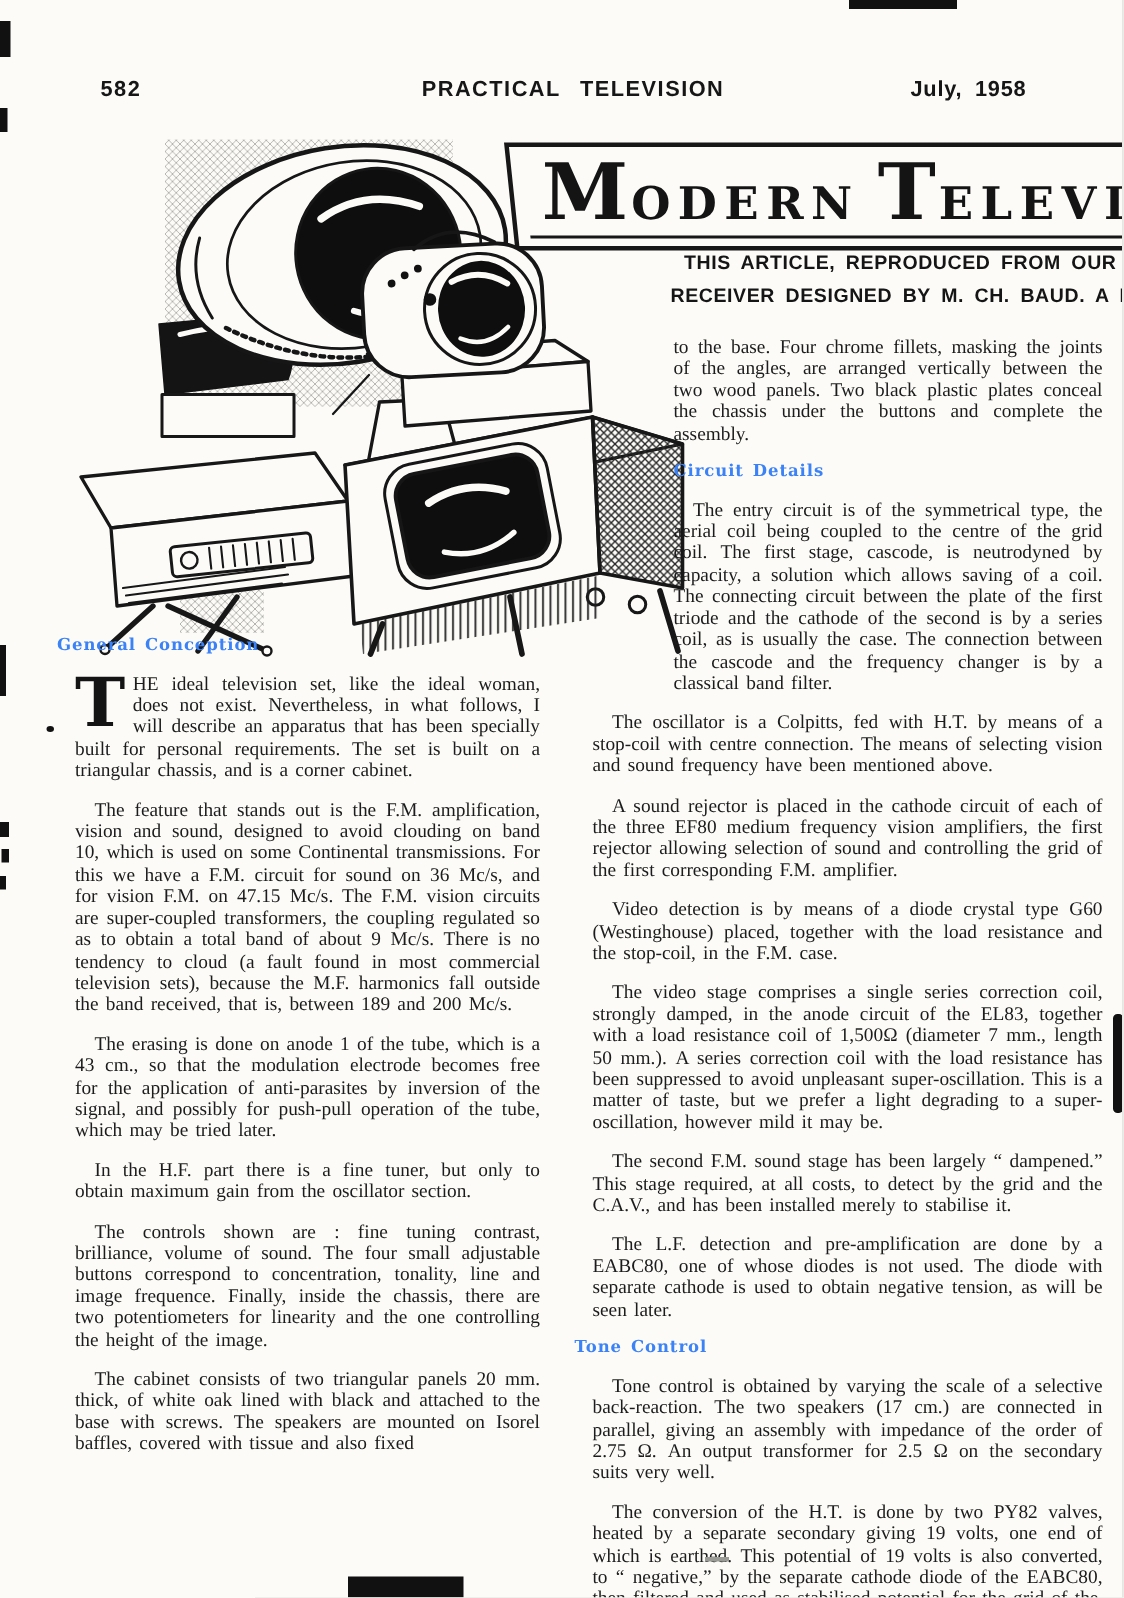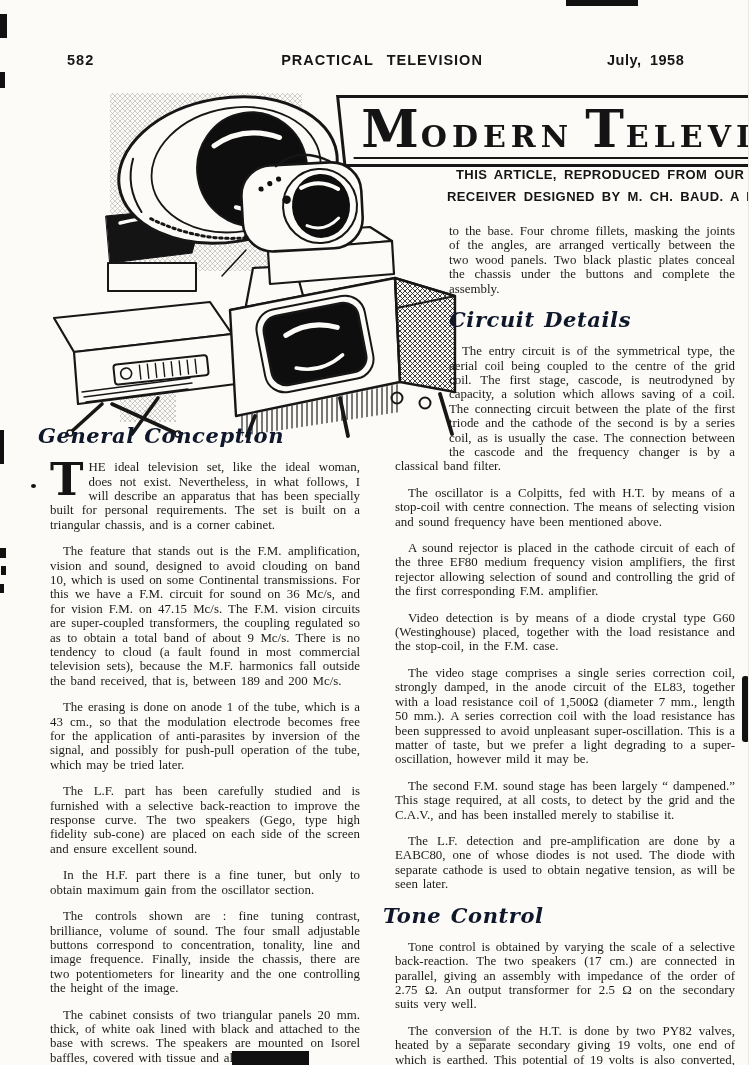--- a/index.html
+++ b/index.html
@@ -28,22 +28,22 @@
                    letter-spacing:.4px;word-spacing:3px;white-space:nowrap;color:#151515;}
 
   
   .col{position:absolute;font-size:12.9px;line-height:14.4px;text-align:justify;
        word-spacing:1.6px;color:#1c1c1c;}
   .col p{margin:12px;text-indent:13px;}
   .col p.cont{text-indent:0;}
   .col-left{left:38px;top:424px;width:334px;}
   .col-right{left:383px;top:212px;width:364px;}
   .wrap-spacer{float:left;width:66px;height:246px;}
-  h3.sec{font-family:"DejaVu Serif",serif;font-style:italic;font-weight:700;font-size:21px;
-         line-height:1.15;letter-spacing:.6px;margin:8px 0 3px;text-indent:0;text-align:left;color:#0f172a;}
+  h3.sec{font-family:"DejaVu Serif",serif;font-weight:700;font-size:11px;
+         line-height:1.15;letter-spacing:.6px;margin:8px 0 3px;text-indent:0;text-align:left;color:#3b82f6;}
   .col-left h3.sec{margin:0 0 4px;}
   .dropcap{float:left;font-family:"DejaVu Serif",serif;font-weight:700;
            font-size:45px;line-height:36px;padding:2px 5px 0 0;color:#141414;}
 
   
   .illo{position:absolute;left:40px;top:86px;width:420px;height:352px;}
 
   
   .art{position:absolute;background:#111;}
 </style>
@@ -143,21 +143,20 @@
       <polygon points="200,330 358,298 360,326 202,350" fill="url(#vlines)" opacity=".92"></polygon>
       <path d="M215,330 L207,350 M300,312 L308,350 M400,308 L412,348" stroke="#171717" stroke-width="3.8" fill="none"></path>
     </g>
   </svg>
 
   <div class="col col-left">
     <h3 class="sec">General Conception</h3>
     <p class="cont"><span class="dropcap">T</span><span>HE ideal television set, like the ideal woman, does not exist.  Nevertheless, in what follows, I will describe an apparatus that has been specially built for personal requirements.  The set is built on a triangular chassis, and is a corner cabinet.</span></p>
     <p>The feature that stands out is the F.M. amplification, vision and sound, designed to avoid clouding on band 10, which is used on some Continental transmissions.  For this we have a F.M. circuit for sound on 36 Mc/s, and for vision F.M. on 47.15 Mc/s.  The F.M. vision circuits are super-coupled transformers, the coupling regulated so as to obtain a total band of about 9 Mc/s.  There is no tendency to cloud (a fault found in most commercial television sets), because the M.F. harmonics fall outside the band received, that is, between 189 and 200 Mc/s.</p>
     <p>The erasing is done on anode 1 of the tube, which is a 43 cm., so that the modulation electrode becomes free for the application of anti-parasites by inversion of the signal, and possibly for push-pull operation of the tube, which may be tried later.</p>
-    <p>The L.F. part has been carefully studied and is furnished with a selective back-reaction to improve the response curve.  The two speakers (Gego, type high fidelity sub-cone) are placed on each side of the screen and ensure excellent sound.</p>
     <p>In the H.F. part there is a fine tuner, but only to obtain maximum gain from the oscillator section.</p>
     <p>The controls shown are :  fine tuning contrast, brilliance, volume of sound.  The four small adjustable buttons correspond to concentration, tonality, line and image frequence.  Finally, inside the chassis, there are two potentiometers for linearity and the one controlling the height of the image.</p>
     <p>The cabinet consists of two triangular panels 20 mm. thick, of white oak lined with black and attached to the base with screws.  The speakers are mounted on Isorel baffles, covered with tissue and also fixed</p>
   </div>
 
   <div class="col col-right">
     <div class="wrap-spacer"></div>
     <p class="cont">to the base.  Four chrome fillets, masking the joints of the angles, are arranged vertically between the two wood panels.  Two black plastic plates conceal the chassis under the buttons and complete the assembly.</p>
     <h3 class="sec">Circuit Details</h3>
     <p>The entry circuit is of the symmetrical type, the aerial coil being coupled to the centre of the grid coil.  The first stage, cascode, is neutrodyned by capacity, a solution which allows saving of a coil.  The connecting circuit between the plate of the first triode and the cathode of the second is by a series coil, as is usually the case.  The connection between the cascode and the frequency changer is by a classical band filter.</p>

